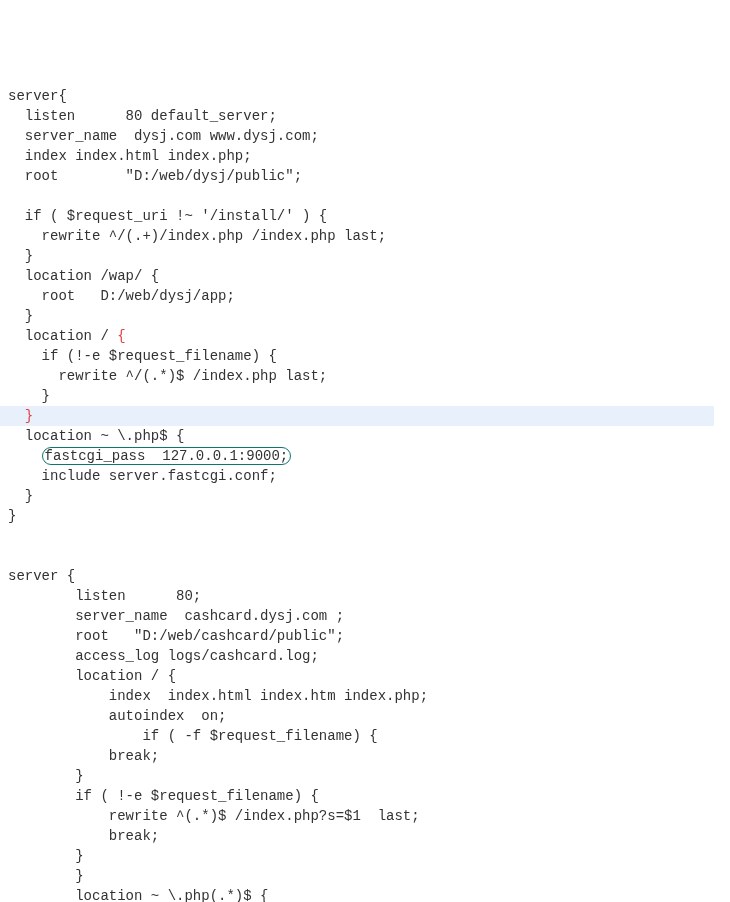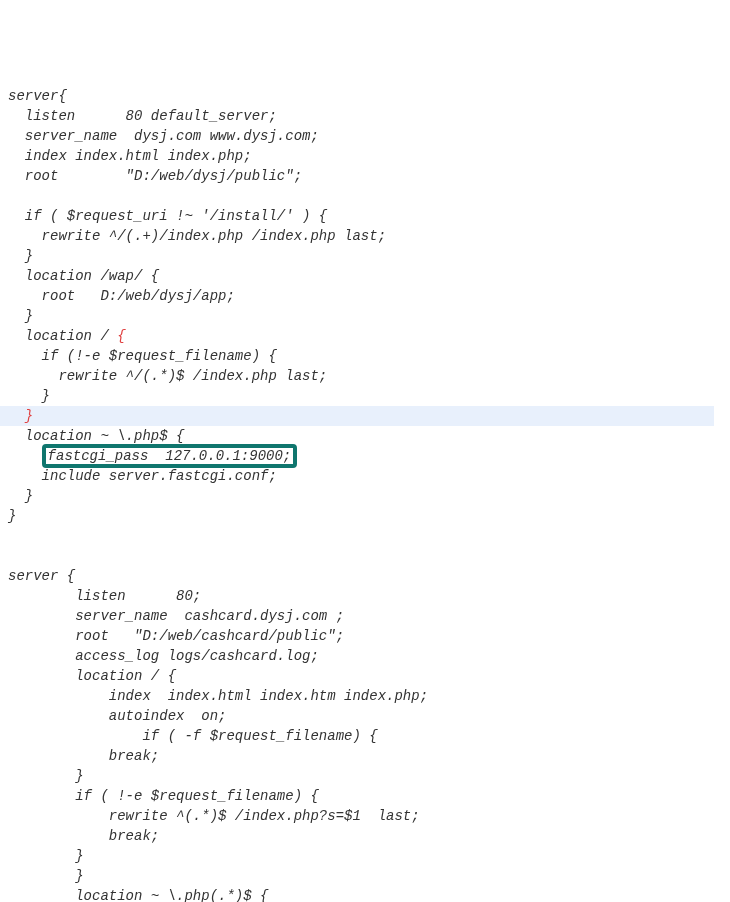--- a/index.html
+++ b/index.html
@@ -12,35 +12,34 @@
       white-space: pre;
       padding: 6px 8px;
       overflow-x: hidden;
     }
     .code-container {
       position: relative;
     }
     .line {
       display: block;
       min-height: 20px;
-      font-style: italic;
     }
     .highlighted-line {
       background: #e8f0fc;
       display: block;
       width: 100%;
       margin: 0 -8px;
       padding: 0 8px;
     }
     .red-brace {
       color: #e04040;
     }
     .red-box {
-      border: 4px solid #0f766e;
-      border-radius: 4px;
+      border: 1px solid #0f766e;
+      border-radius: 9px;
       padding: 0 2px;
     }
   </style>
 </head>
 <body>
 
 
 
 <div class="code-container" id="code-root"><span class="line">server{</span><span class="line">  listen      80 default_server;</span><span class="line">  server_name  dysj.com www.dysj.com;</span><span class="line">  index index.html index.php;</span><span class="line">  root        "D:/web/dysj/public";</span><span class="line"></span><span class="line">  if ( $request_uri !~ '/install/' ) {</span><span class="line">    rewrite ^/(.+)/index.php /index.php last;</span><span class="line">  }</span><span class="line">  location /wap/ {</span><span class="line">    root   D:/web/dysj/app;</span><span class="line">  }</span><span class="line">  location / <span class="red-brace">{</span></span><span class="line">    if (!-e $request_filename) {</span><span class="line">      rewrite ^/(.*)$ /index.php last;</span><span class="line">    }</span><span class="line highlighted-line">  <span class="red-brace">}</span></span><span class="line">  location ~ \.php$ {</span><span class="line">    <span class="red-box">fastcgi_pass  127.0.0.1:9000;</span></span><span class="line">    include server.fastcgi.conf;</span><span class="line">  }</span><span class="line">}</span><span class="line"></span><span class="line"></span><span class="line">server {</span><span class="line">        listen      80;</span><span class="line">        server_name  cashcard.dysj.com ;</span><span class="line">        root   "D:/web/cashcard/public";</span><span class="line">        access_log logs/cashcard.log;</span><span class="line">        location / {</span><span class="line">            index  index.html index.htm index.php;</span><span class="line">            autoindex  on;</span><span class="line">                if ( -f $request_filename) {</span><span class="line">            break;</span><span class="line">        }</span><span class="line">        if ( !-e $request_filename) {</span><span class="line">            rewrite ^(.*)$ /index.php?s=$1  last;</span><span class="line">            break;</span><span class="line">        }</span><span class="line">        }</span><span class="line">        location ~ \.php(.*)$ {</span></div>
 

